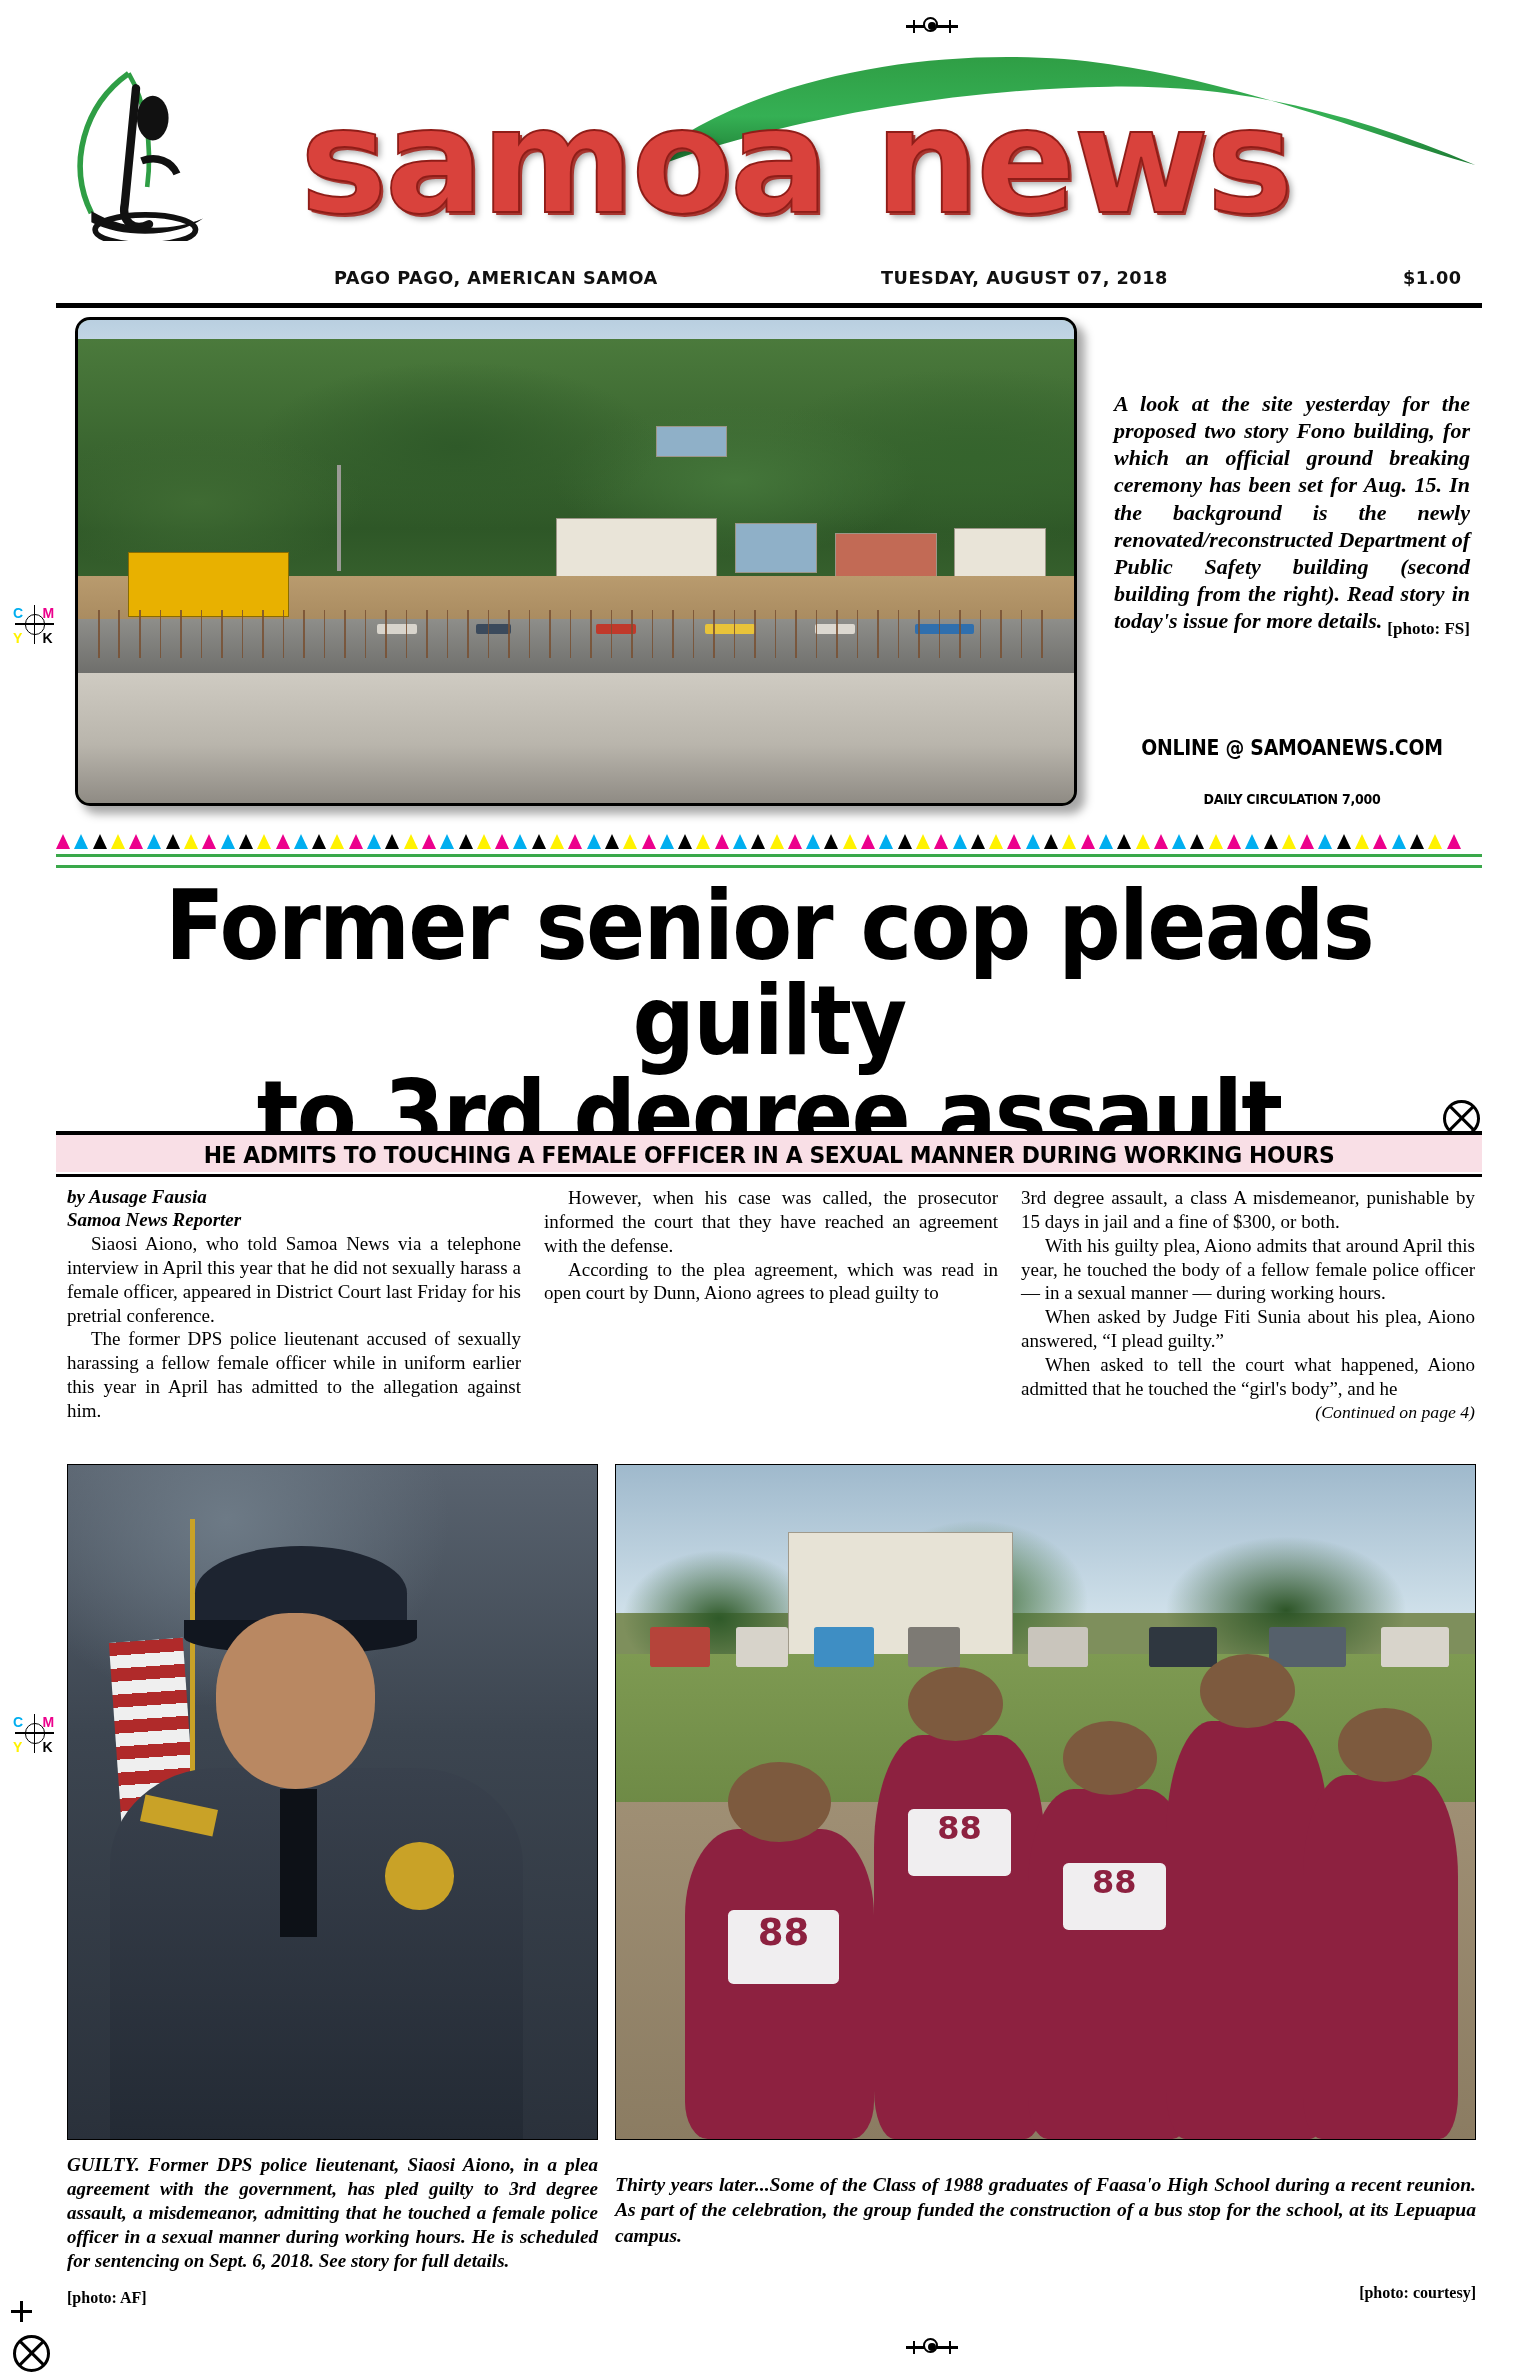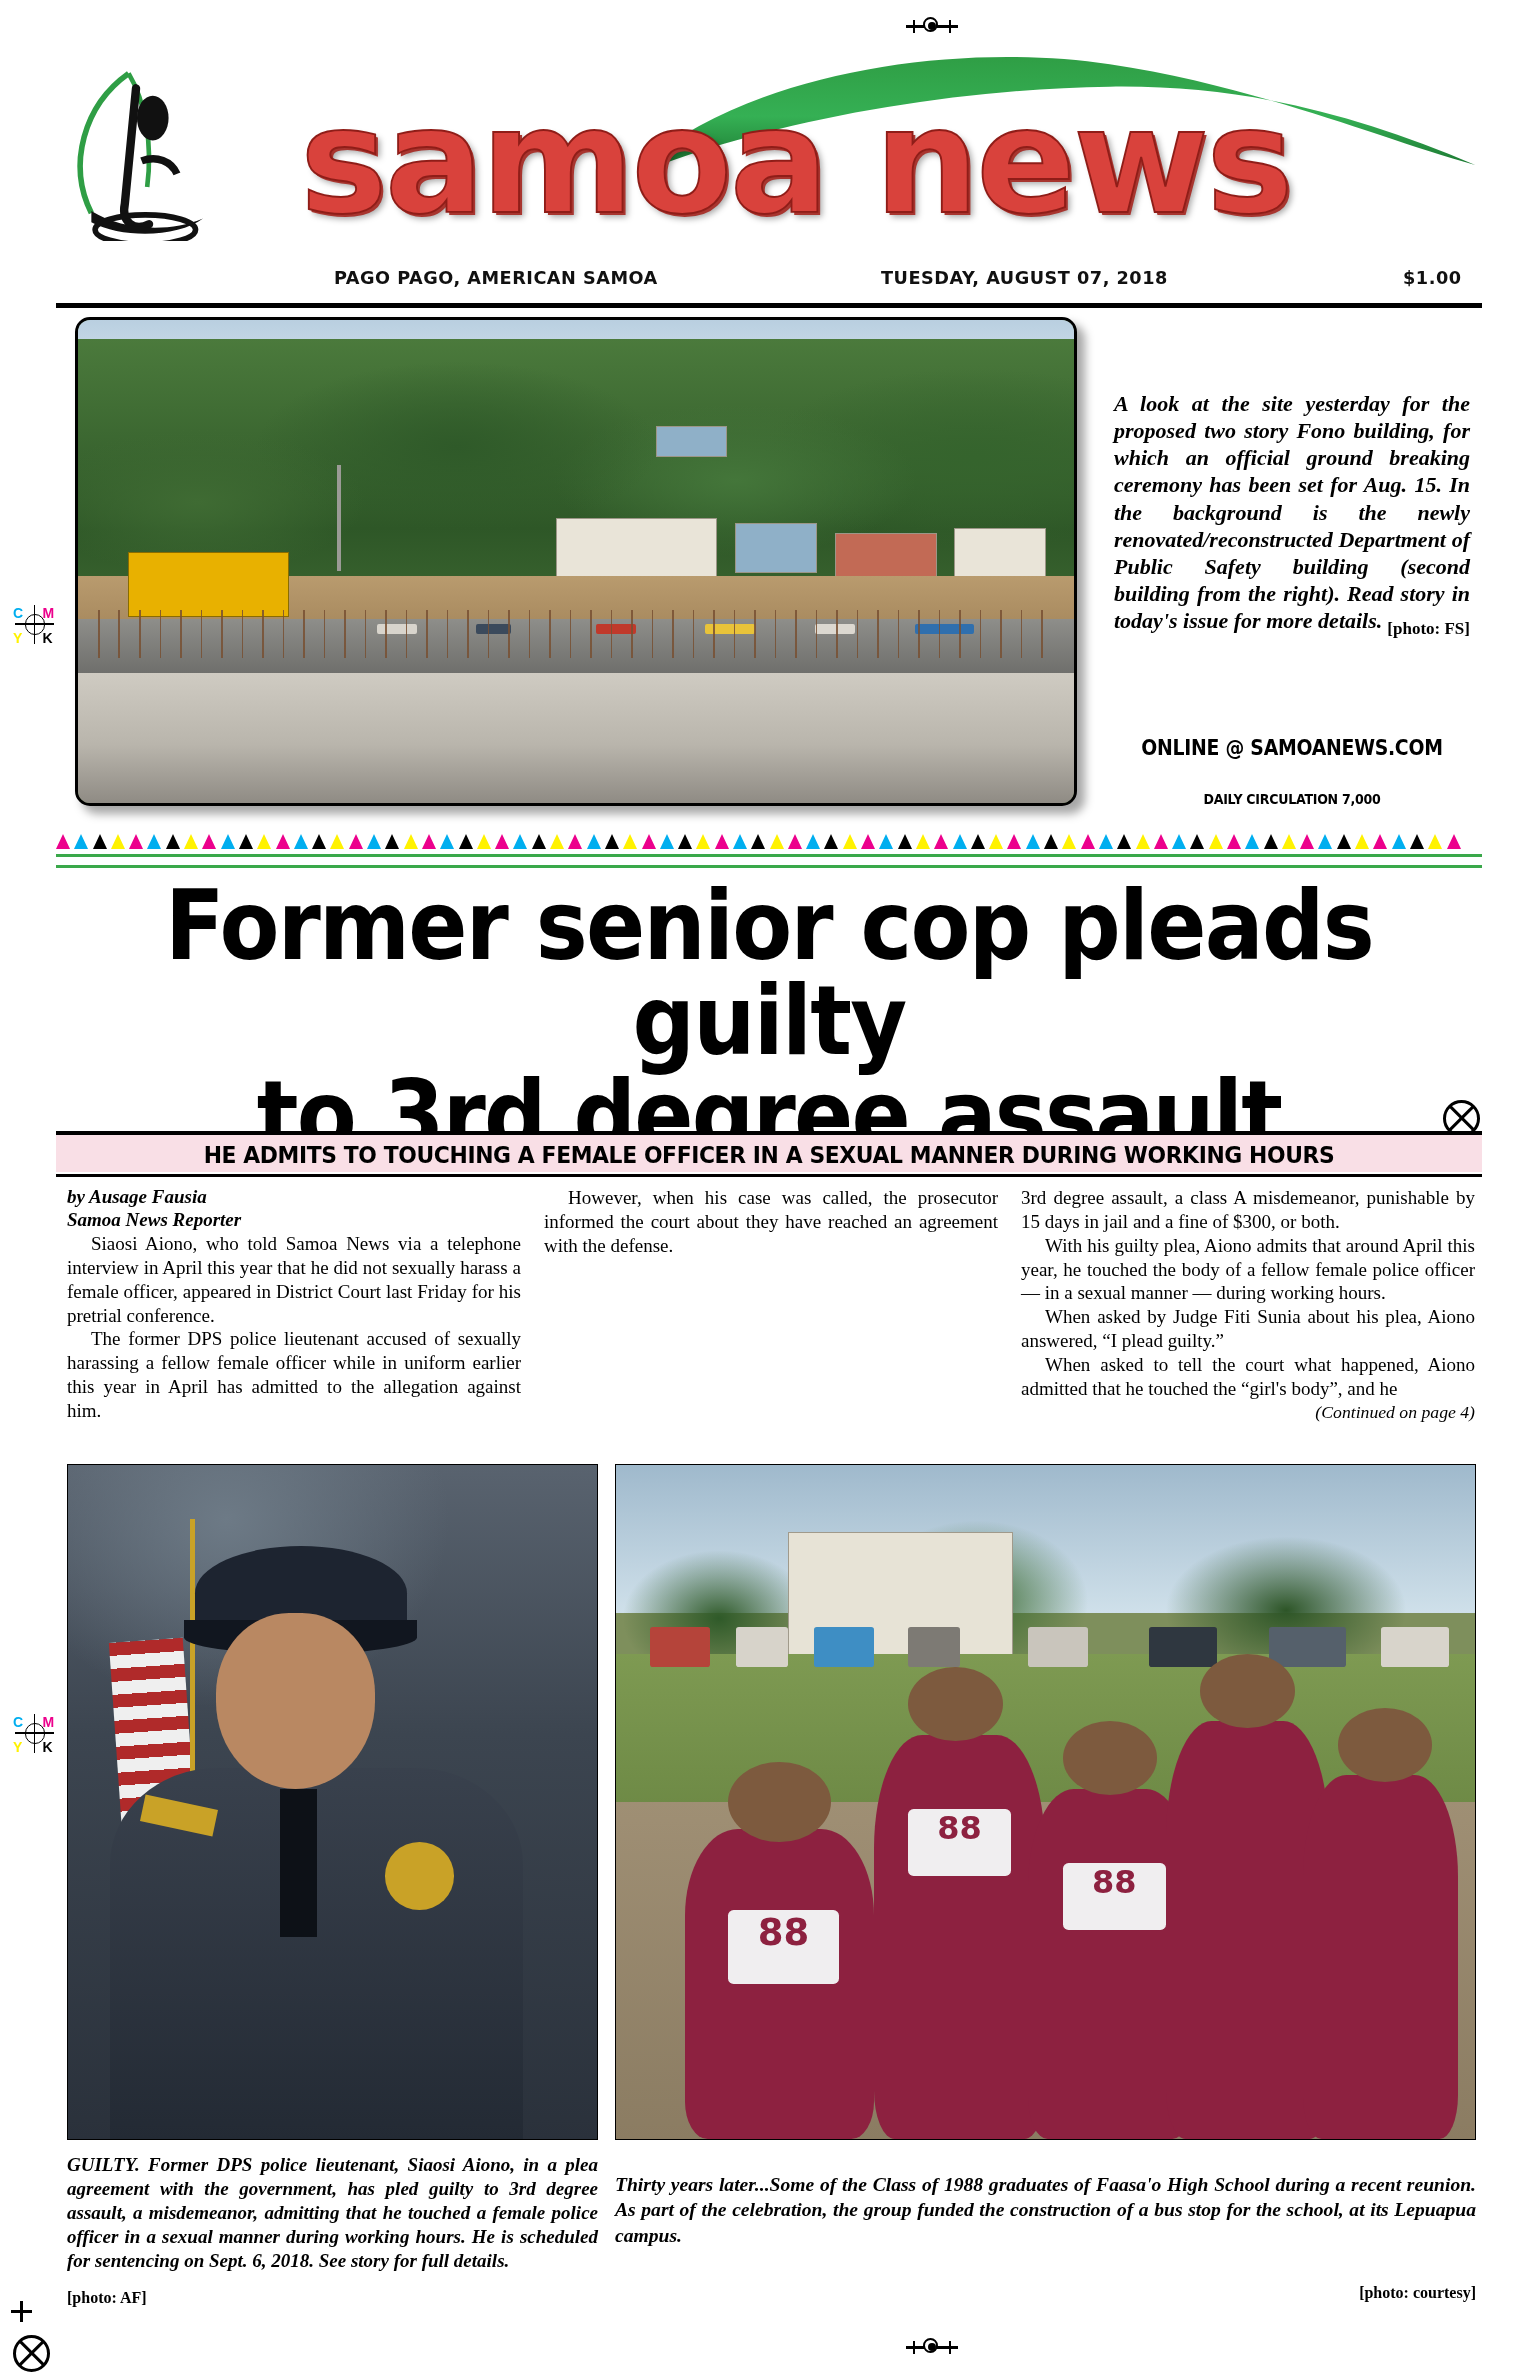--- a/index.html
+++ b/index.html
@@ -757,21 +757,22 @@
   <div class="col">
     <div class="byline">
       <div>by Ausage Fausia</div>
       <div>Samoa News Reporter</div>
     </div>
     <p>Siaosi Aiono, who told Samoa News via a telephone interview in April this year that he did not sexually harass a female officer, appeared in District Court last Friday for his pretrial conference.</p>
     <p>The former DPS police lieutenant accused of sexually harassing a fellow female officer while in uniform earlier this year in April has admitted to the allegation against him.</p>
   </div>
 
   <div class="col">
-    <p>However, when his case was called, the prosecutor informed the court about they have reached an agreement with the defense.</p>
+    <p>However, when his case was called, the prosecutor informed the court that they have reached an agreement with the defense.</p>
+    <p>According to the plea agreement, which was read in open court by Dunn, Aiono agrees to plead guilty to</p>
   </div>
 
   <div class="col">
     <p class="noindent">3rd degree assault, a class A misdemeanor, punishable by 15 days in jail and a fine of $300, or both.</p>
     <p>With his guilty plea, Aiono admits that around April this year, he touched the body of a fellow female police officer — in a sexual manner — during working hours.</p>
     <p>When asked by Judge Fiti Sunia about his plea, Aiono answered, “I plead guilty.”</p>
     <p>When asked to tell the court what happened, Aiono admitted that he touched the “girl's body”, and he</p>
     <p class="contd">(Continued on page 4)</p>
   </div>
 </div>

